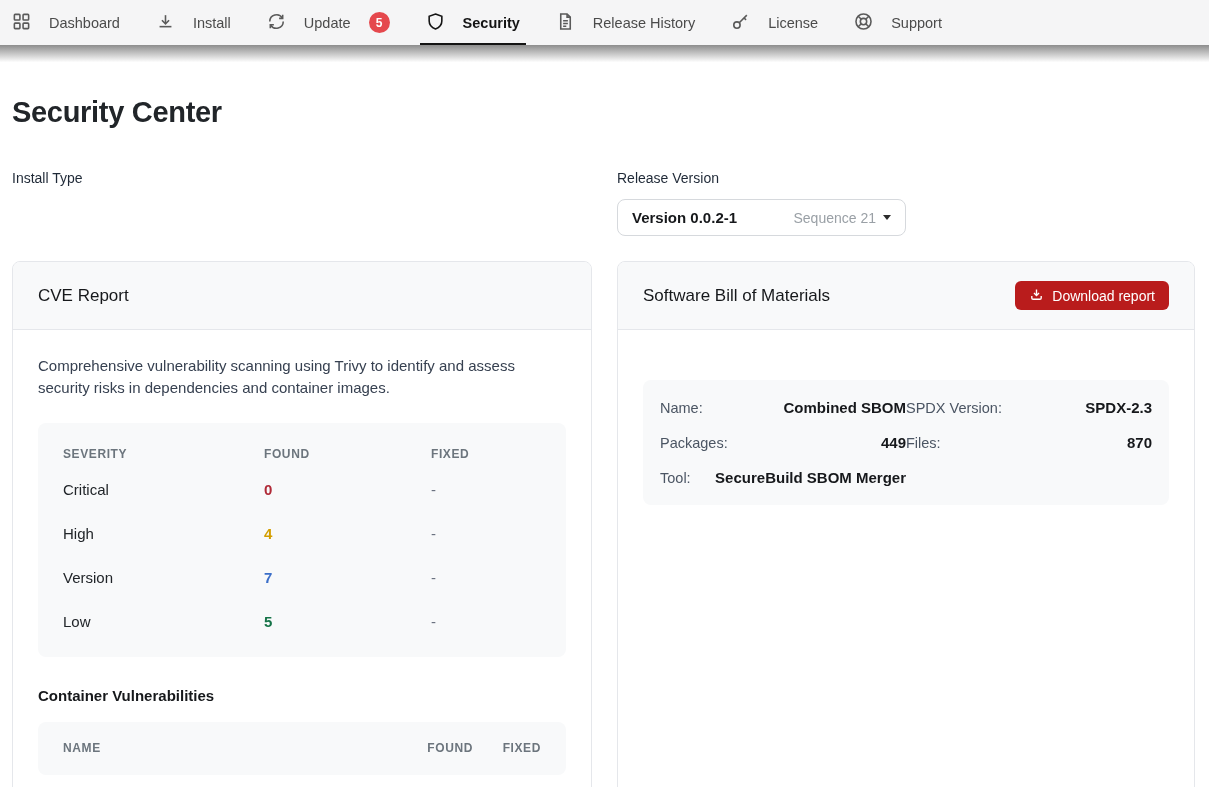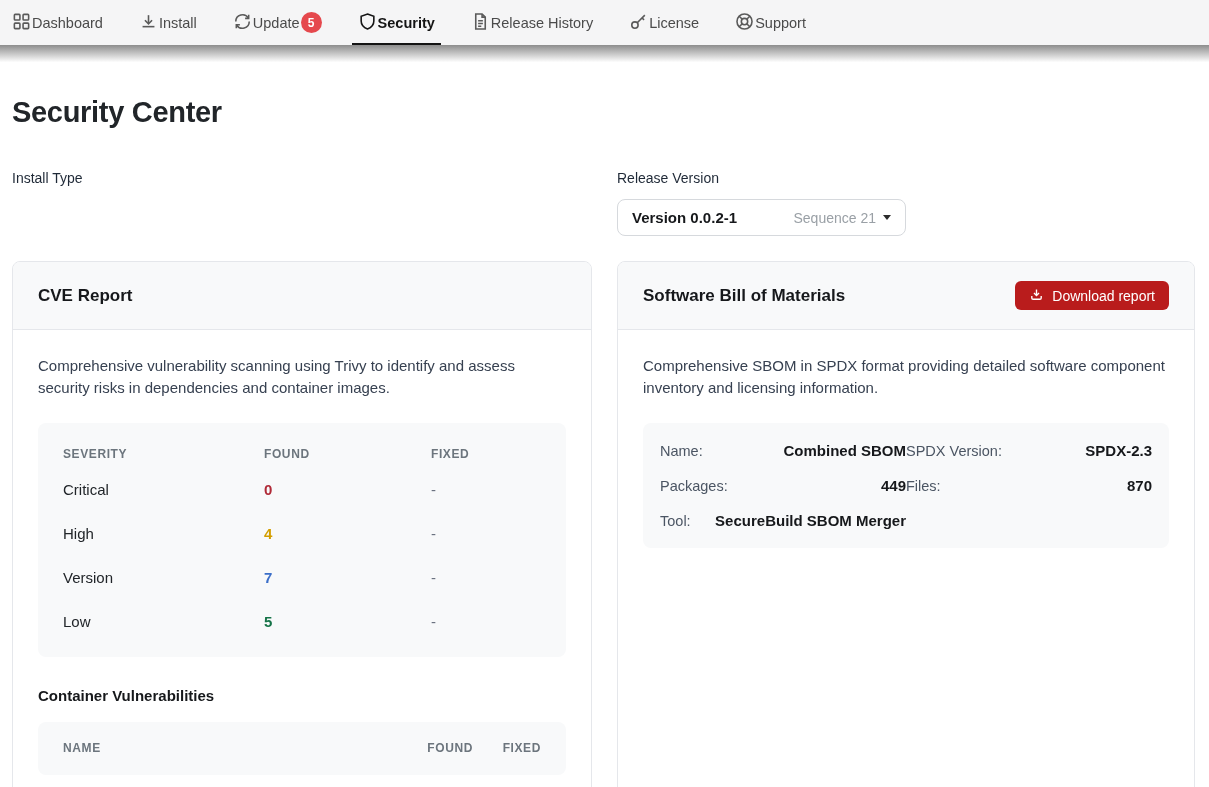--- a/index.html
+++ b/index.html
@@ -2,21 +2,21 @@
 <html><head>
 <meta charset="utf-8">
 <style>
   * { margin:0; padding:0; box-sizing:border-box; }
   html,body { width:1209px; height:787px; overflow:hidden; background:#fff;
     font-family:"Liberation Sans","DejaVu Sans",sans-serif; color:#212529; }
 
   
   .nav { height:45px; background:#f5f5f6; display:flex; align-items:stretch;
     padding:0 12px; gap:36px; }
-  .nav-item { display:flex; align-items:center; gap:1px; font-size:14.5px;
+  .nav-item { display:flex; align-items:center; gap:18px; font-size:14.5px;
     color:#4b4b4b; position:relative; cursor:pointer; }
   .nav-item svg { stroke:#5a5a5a; }
   .nav-item.active { color:#141414; font-weight:600; }
   .nav-item.active svg { stroke:#141414; }
   .nav-item.active::after { content:""; position:absolute; left:-6px; right:-6px;
     bottom:0; height:2.5px; background:#141414; }
   .badge { min-width:21px; height:21px; border-radius:11px; color:#fff;
     font-size:12px; font-weight:700; display:flex; align-items:center;
     justify-content:center; padding:0 6px; }
 
@@ -44,21 +44,21 @@
     border-right:4.5px solid transparent; border-top:5.5px solid #2b2b2b; }
 
   
   .cards { display:flex; gap:25px; margin-top:25px; align-items:stretch; }
   .card { background:#fff; border:1px solid #e5e7eb; border-radius:8px;
     overflow:hidden; min-height:520px; }
   .card.left { width:580px; }
   .card.right { width:578px; }
   .card-header { height:68px; background:#f8f9fa; border-bottom:1px solid #e5e7eb;
     display:flex; align-items:center; justify-content:space-between; padding:0 25px; }
-  .card-title { font-size:17px; font-weight:700; color:#16181b; }
+  .card-title { font-size:17px; font-weight:400; color:#16181b; }
   .card-body { padding:25px; }
   .card-desc { font-size:15px; line-height:21.5px; color:#374151; }
 
   
   .sev-box { margin-top:25px; background:#f8f9fa; border-radius:8px;
     padding:18px 25px 14px; }
   .sev-head, .sev-row { display:grid; grid-template-columns:201px 167px 1fr;
     align-items:center; }
   .sev-head { height:26px; }
   .th { font-size:12px; font-weight:700; letter-spacing:.6px; color:#6c757d; }
@@ -229,21 +229,20 @@
           <span>
             <svg width="15" height="15" viewBox="0 0 24 24" fill="none" stroke="#fff" stroke-width="2.2">
               <path d="M12 4v9"></path>
                 <path d="M8 9.5 12 13.5 16 9.5"></path>
                 <path d="M4.5 14.5v3a2 2 0 0 0 2 2h11a2 2 0 0 0 2-2v-3"></path>
             </svg></span>
           <span>Download report</span>
         </button>
       </div>
       <div class="card-body">
-        <p class="card-desc">Comprehensive SBOM in SPDX format providing detailed software component inventory and licensing information.</p>
 
         <div class="sbom-box">
           <div class="kv">
             <span class="k">Name:</span>
             <span class="v">Combined SBOM</span>
           </div>
           <div class="kv">
             <span class="k">SPDX Version:</span>
             <span class="v">SPDX-2.3</span>
           </div>

